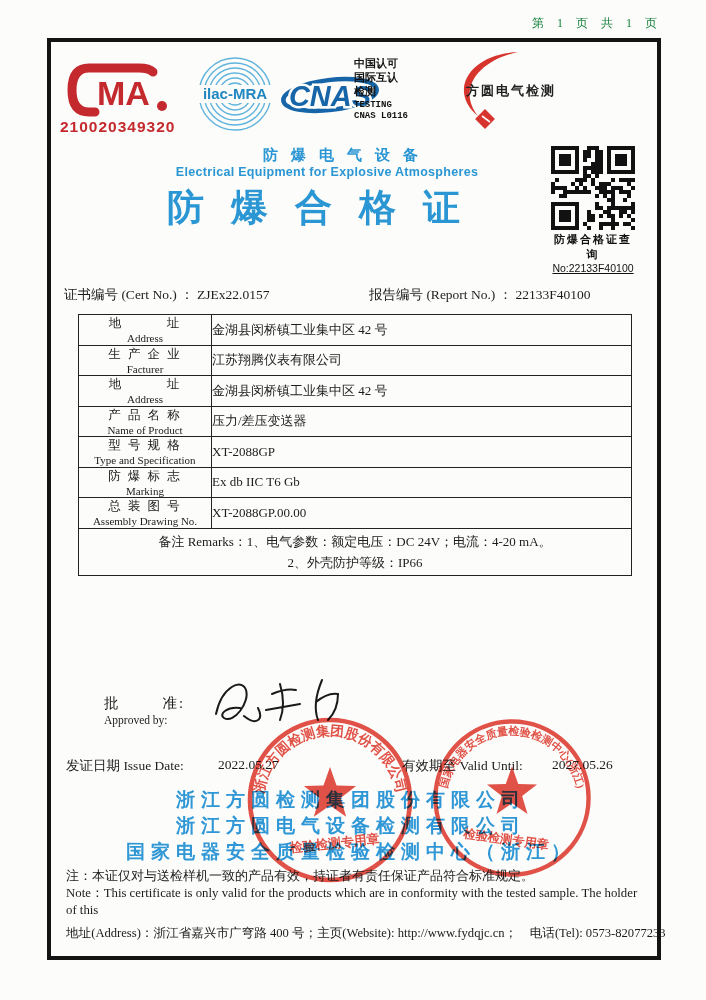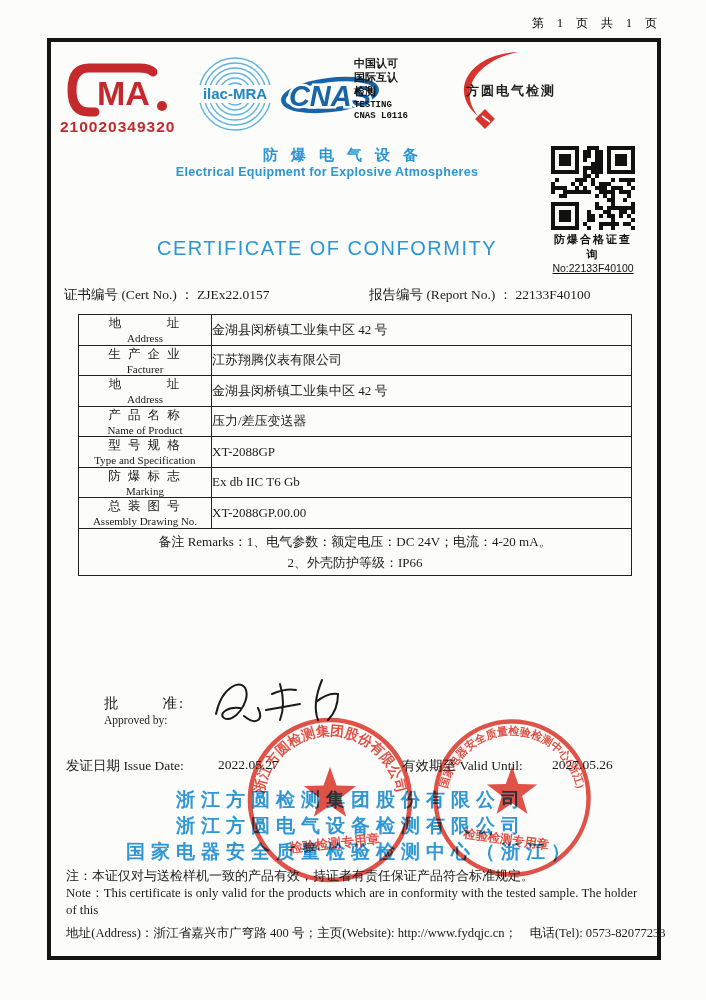--- a/index.html
+++ b/index.html
@@ -1,19 +1,19 @@
 <!DOCTYPE html>
 <html><head>
 <meta charset="utf-8">
 <style>
   html,body{margin:0;padding:0;background:#e8e8e6;}
   .page{position:relative;width:706px;height:1000px;background:#fcfcfa;overflow:hidden;
         font-family:"Liberation Serif","DejaVu Serif",serif;color:#1c1c1c;}
   .abs{position:absolute;}
-  .page-num{top:15px;left:532px;color:#000000;font-size:12px;letter-spacing:5px;white-space:nowrap;}
+  .page-num{top:15px;left:532px;color:#15803d;font-size:12px;letter-spacing:5px;white-space:nowrap;}
   .frame{left:47px;top:38px;width:606px;height:914px;border:4px solid #141414;}
 
   
   .cma{left:63px;top:60px;width:110px;height:58px;}
   .cma-num{left:60px;top:118px;color:#c4292e;font-weight:bold;font-size:15.5px;
            font-family:"Liberation Sans",sans-serif;letter-spacing:1px;}
   .ilac{left:196px;top:55px;width:78px;height:78px;}
   .cnas{left:280px;top:68px;width:100px;height:56px;}
   .cnas-side{left:354px;top:56px;font-size:11px;font-weight:bold;line-height:14px;color:#111;
              font-family:"Liberation Sans",sans-serif;}
@@ -136,21 +136,21 @@
     <svg viewBox="0 0 120 92">
       <path d="M 88,6 C 38,8 18,46 48,70 C 26,42 50,14 88,6 Z" fill="#d6342c"></path>
       <rect x="48" y="66" width="14" height="14" transform="rotate(45 55 73)" fill="#d6342c"></rect>
       <path d="M 52,70 l 8,6" stroke="#fff" stroke-width="1.6"></path>
     </svg>
   </div>
   <div class="abs fy-text">方圆电气检测</div>
 
   <div class="abs t-wrap t-zh-s">防爆电气设备</div>
   <div class="abs t-wrap t-en-s">Electrical Equipment for Explosive Atmospheres</div>
-  <div class="abs t-wrap t-en-b">CERTIFICATE OF CONFORMITY</div>
+  <div class="abs t-wrap t-zh-b">防爆合格证</div>
 
   <div class="abs qr">
     <svg viewBox="0 0 21 21" shape-rendering="crispEdges">
       <g id="qr-modules" fill="#111">
           <rect x="9" y="0" width="1" height="1"></rect>
           <rect x="10" y="0" width="1" height="1"></rect>
           <rect x="11" y="0" width="1" height="1"></rect>
           <rect x="8" y="1" width="1" height="1"></rect>
           <rect x="9" y="1" width="1" height="1"></rect>
           <rect x="11" y="1" width="1" height="1"></rect>

